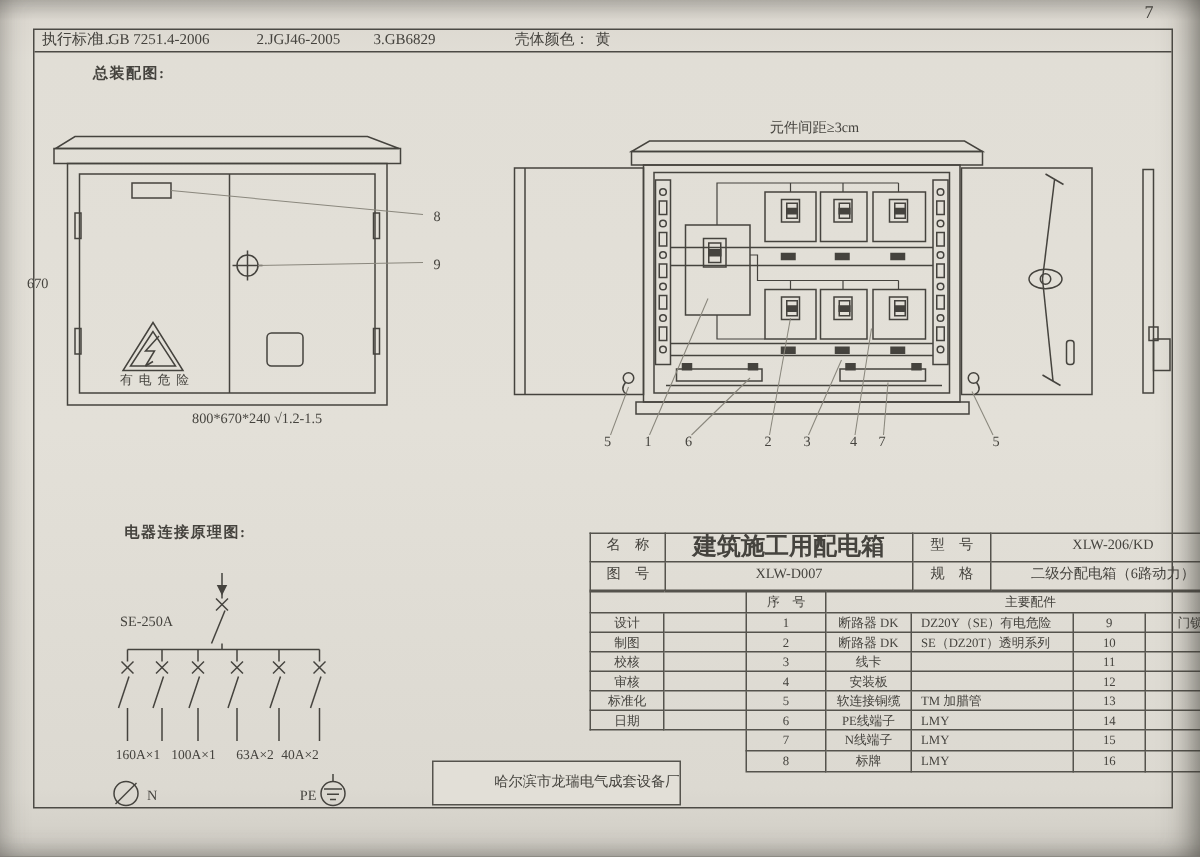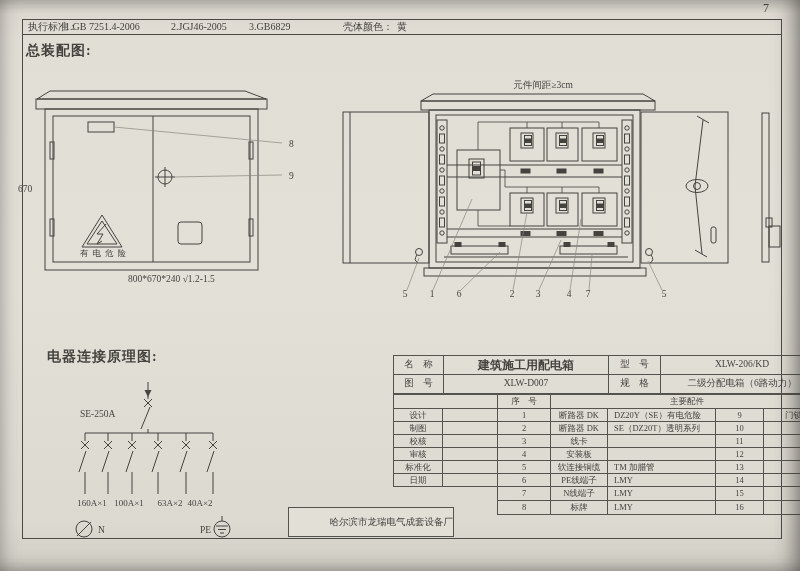--- a/index.html
+++ b/index.html
@@ -21,32 +21,32 @@
   .frame{
     position:absolute;left:22px;top:19px;width:758px;height:518px;
     border:1.5px solid #4c4a45;
   }
   .header-band{
     position:absolute;left:0;top:0;width:100%;height:14px;
     border-bottom:1px solid #4c4a45;font-size:10px;line-height:14px;white-space:nowrap;
   }
   .header-band span{position:absolute;top:0;}
   .page-num{position:absolute;left:763px;top:1px;font-size:12px;}
-  .sec-title{position:absolute;font-size:14px;font-weight:700;letter-spacing:1px;}
+  .sec-title{position:absolute;font-size:10px;font-weight:700;letter-spacing:1px;margin-left:36px;}
   svg text{font-family:"Liberation Serif","DejaVu Serif",serif;fill:#45433e;stroke:none;}
 
   
   .spec-table{position:absolute;left:348px;top:355px;width:430px;padding-left:45px;}
   .spec-table table{border-collapse:collapse;table-layout:fixed;width:430px;color:#45433e;}
   .spec-table td{
     border:1px solid #55534d;padding:0;text-align:center;
     font-size:9px;line-height:1;overflow:hidden;white-space:nowrap;
   }
   .t-top td{height:18px;font-size:9.5px;}
-  .t-top .big{font-weight:700;font-size:12px;}
+  .t-top .big{font-weight:700;font-size:16px;}
   .t-bot td{height:12px;font-size:8.5px;}
   .t-bot tr.tall td{height:13px;}
   .t-bot td.al{text-align:left;padding-left:6px;}
   .t-bot td.blank{border-left:none;border-bottom:none;background:transparent;}
   .hdr{font-size:9px;}
   .mfr-box{
     position:absolute;left:288px;top:507px;width:164px;height:28px;
     border:1px solid #55534d;background:#e2dfd7;
     font-size:9.5px;line-height:28px;text-align:right;z-index:3;white-space:nowrap;
   }

